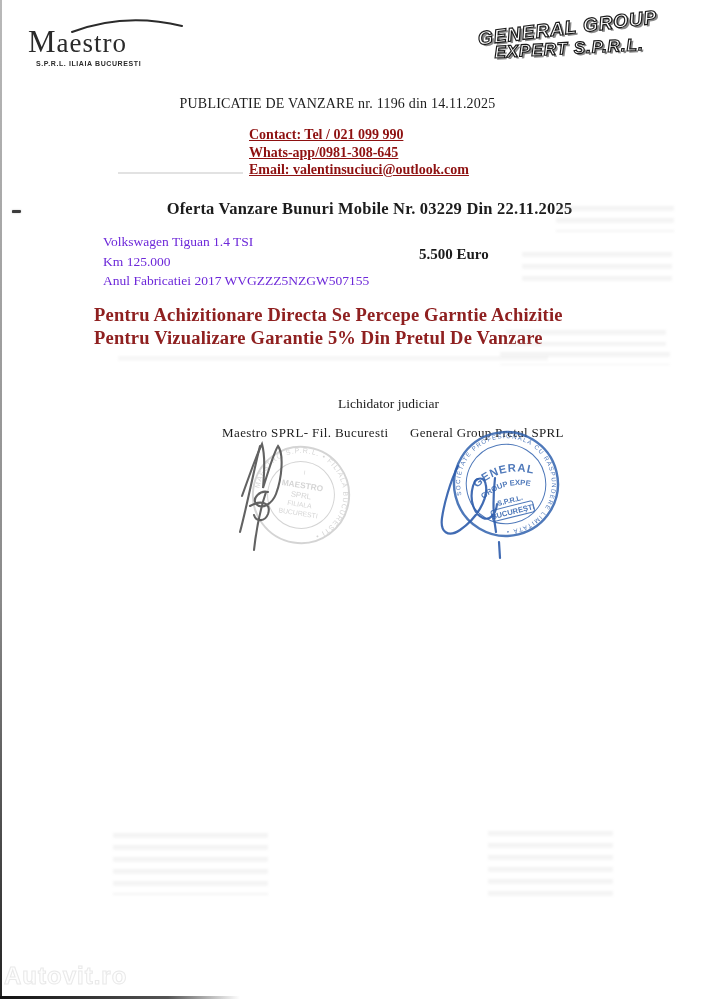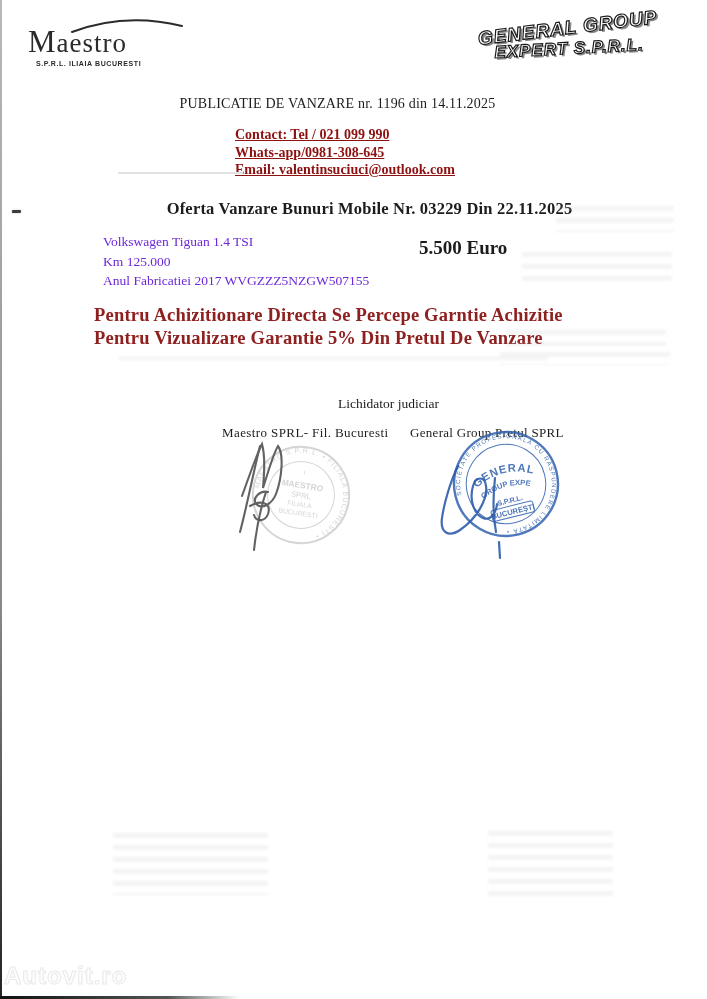--- a/index.html
+++ b/index.html
@@ -29,28 +29,28 @@
   .ggx .l1, .ggx .l2 { color:#fff; -webkit-text-stroke:1.2px #1a1a1a;
     text-shadow:2px 2px 0 #8a8a8a; letter-spacing:1px; }
   .ggx .l1 { font-size:19px; display:block; transform:rotate(-3deg); }
   .ggx .l2 { font-size:17px; display:block; transform:rotate(1deg); margin-top:2px; }
 
   .pub-title { position:absolute; top:96px; left:0; width:707px; text-align:center;
     font-size:14px; transform:translateX(-16px); letter-spacing:.2px; }
 
   .contact { position:absolute; left:235px; top:126px; font-size:14px; font-weight:bold;
     color:#8e1111; line-height:17.5px; }
-  .contact div { text-decoration:underline; }
+  .contact div { text-decoration:underline;margin-left:14px; }
   .faint-line { position:absolute; left:118px; top:172px; width:125px; height:2px; background:#e2e2e2; }
 
   .offer-title { position:absolute; top:199px; left:0; width:707px; text-align:center;
     font-size:16.5px; font-weight:bold; transform:translateX(16px); letter-spacing:.2px; }
 
   .details { position:absolute; left:103px; top:232px; font-size:13.5px; line-height:19.5px; color:#6d28d9; }
-  .price { position:absolute; left:419px; top:237px; font-size:19px; font-weight:bold; }
+  .price { position:absolute; left:419px; top:246px; font-size:15px; font-weight:bold; }
 
   .notice { position:absolute; left:94px; top:304px; font-size:18.5px; color:#8f2020; line-height:23px; letter-spacing:.2px;font-weight:bold; }
 
   .sig-heading { position:absolute; top:396px; left:35px; width:707px; text-align:center; font-size:13.5px; }
   .sig-name-left { position:absolute; left:222px; top:425px; font-size:13px; letter-spacing:.4px;text-align:right; }
   .sig-name-right { position:absolute; left:410px; top:425px; font-size:13px; letter-spacing:.3px; }
 
   .stamp-left { position:absolute; left:247px; top:441px; width:108px; height:108px;
     opacity:.38; transform:rotate(9deg); }
   .sig-left { position:absolute; left:230px; top:436px; width:88px; height:118px; opacity:.88; }

